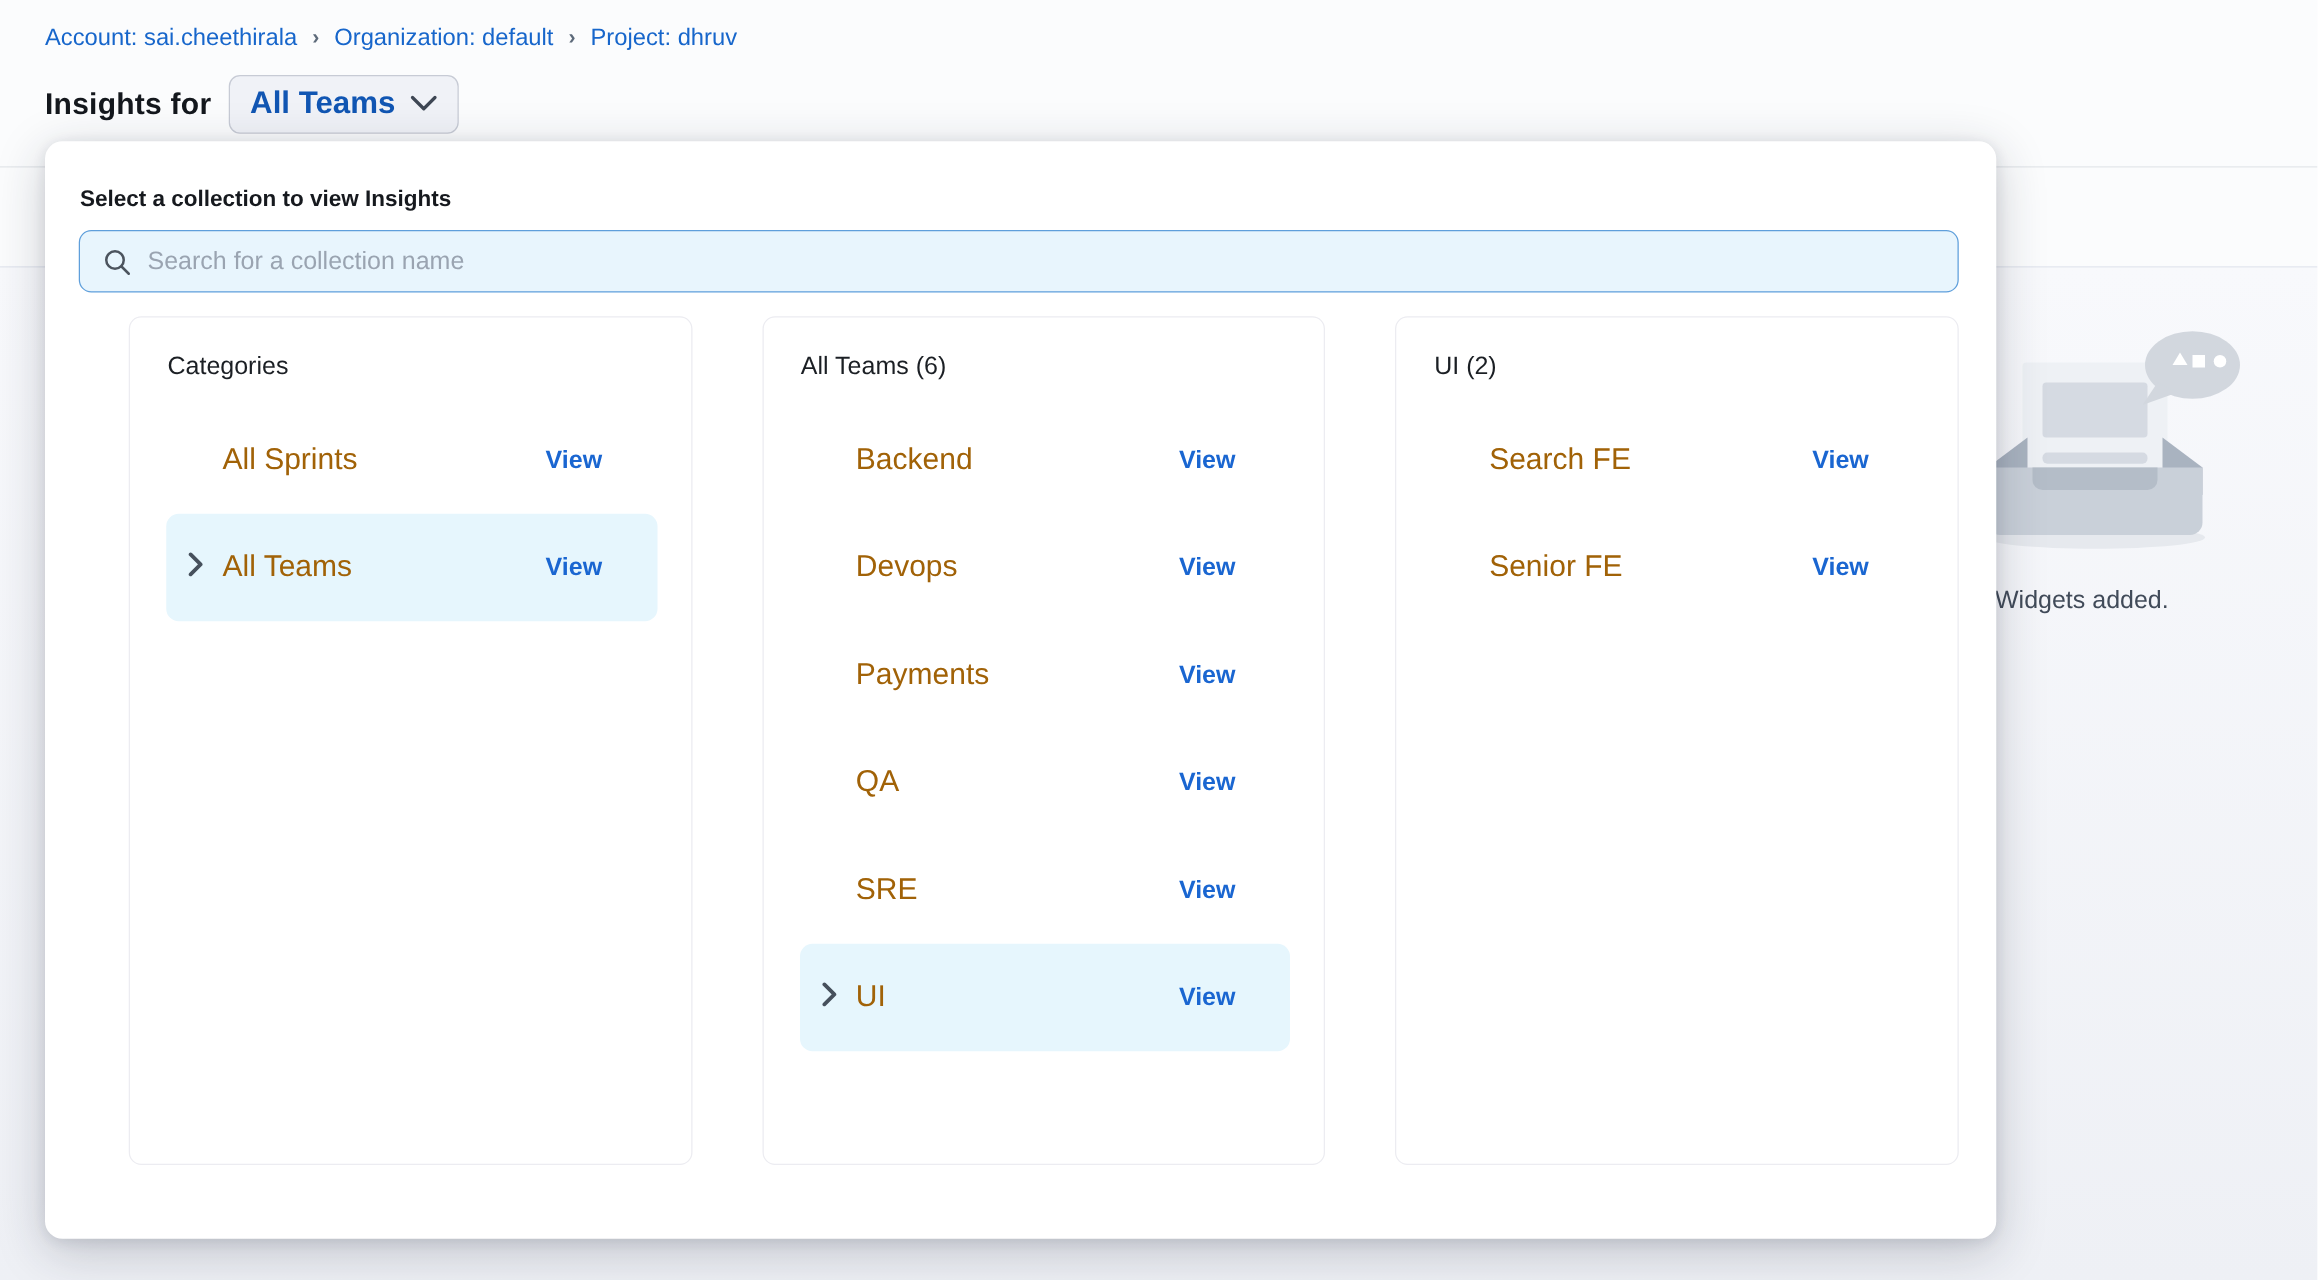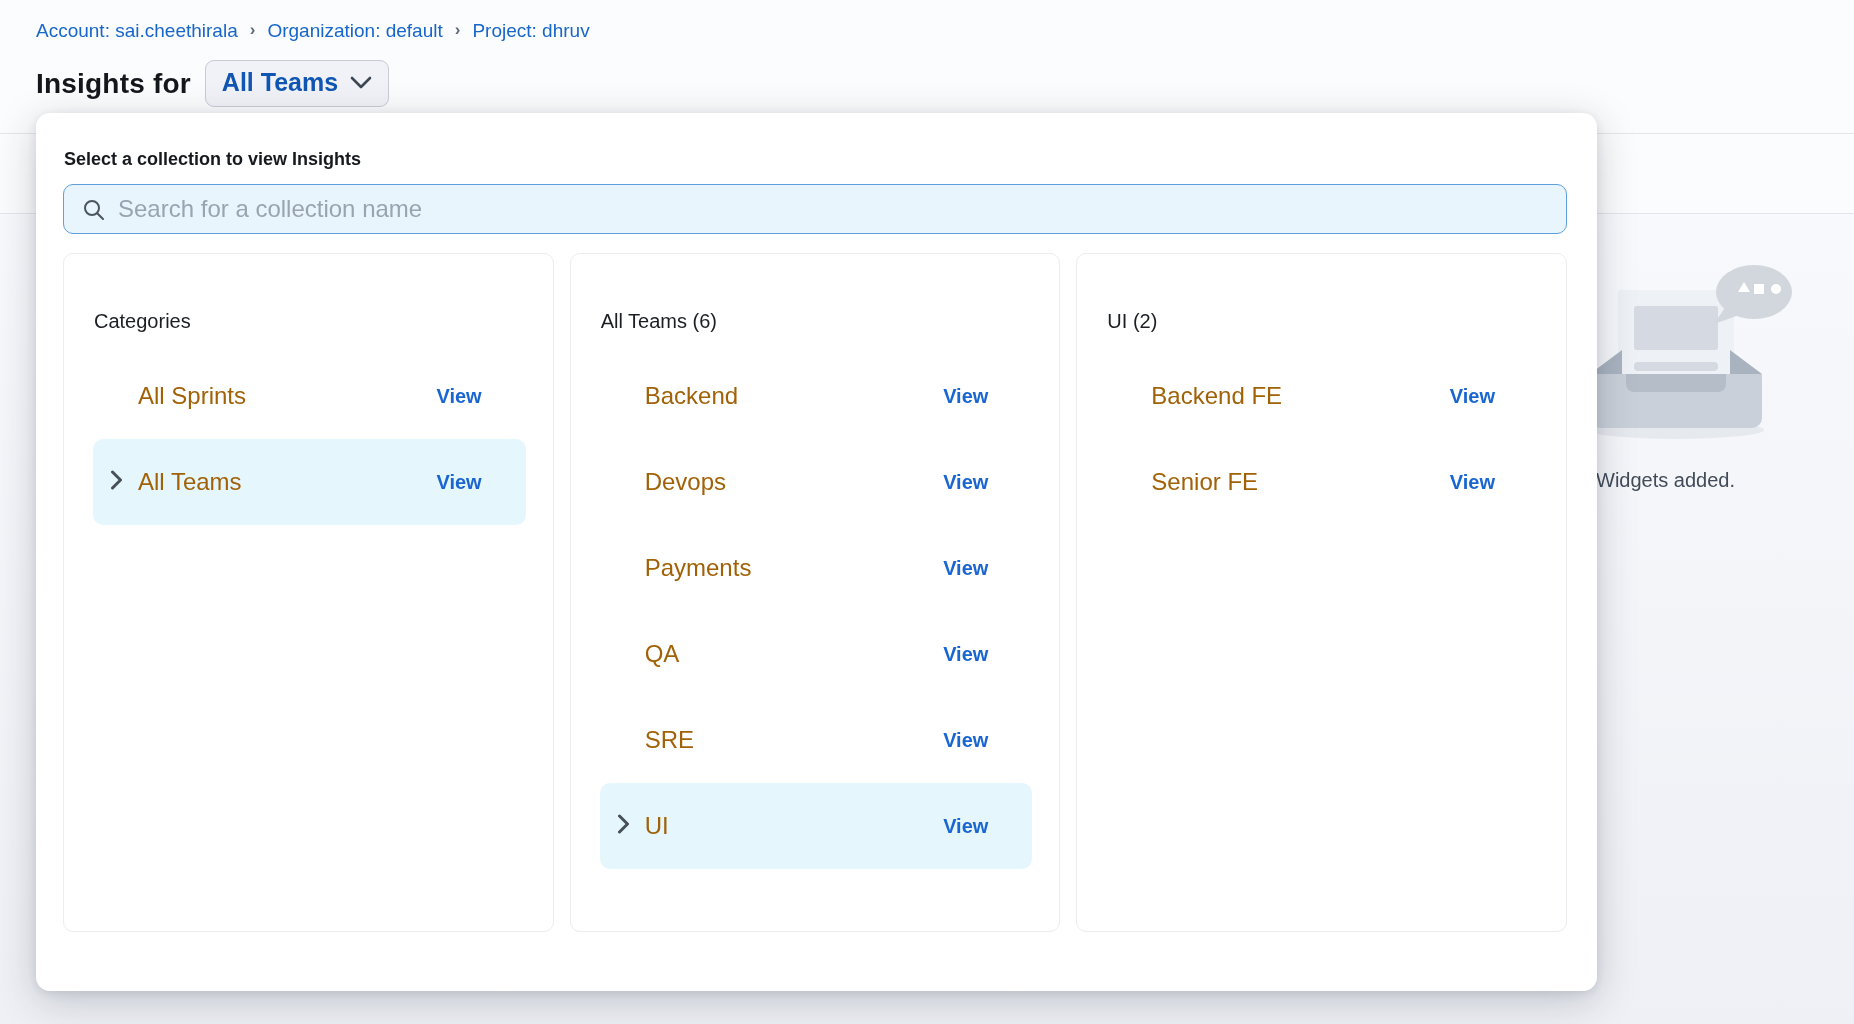--- a/index.html
+++ b/index.html
@@ -23,21 +23,21 @@
   .empty-state svg { display:block; }
   .empty-text { position:absolute; left:10px; top:207px; font-size:20px; color:#414b59; white-space:nowrap; }
 
   
   .breadcrumb { position:absolute; left:36px; top:20px; font-size:19px; color:#1766cb;
                 display:flex; align-items:center; gap:12px; white-space:nowrap;text-align:center; }
   .breadcrumb .sep { color:#5d6a7a; font-size:17px; font-weight:bold; transform:translateY(-1px); }
   .breadcrumb .crumb { cursor:pointer; }
 
   .title-row { position:absolute; left:36px; top:60px; display:flex; align-items:center; gap:14px; }
-  .page-title { font-size:28px; font-weight:bold; color:#14181d; letter-spacing:.2px; }
+  .page-title { font-size:24px; font-weight:bold; color:#14181d; letter-spacing:.2px; }
   .collection-btn {
     display:flex; align-items:center; gap:12px;
     background:#f0f2f7; border:1px solid #c7cbd5; border-radius:9px;
     padding:7px 16px 9px 16px; cursor:pointer;
   }
   .collection-btn .btn-label { font-size:25px; font-weight:bold; color:#1156b3; }
 
   
   .modal {
     position:absolute; left:36px; top:113px; width:1561px; height:878px;
@@ -47,27 +47,27 @@
   .modal-title { margin:36px 30px 0 28px; font-size:18px; font-weight:bold; color:#16191e; }
 
   .search-box {
     position:relative; margin:14px 30px 0 27px; height:50px;
     background:#e8f5fd; border:1px solid #5f9fdb; border-radius:10px;
     display:flex; align-items:center;
   }
   .search-box svg { position:absolute; left:18px; top:13px; }
   .search-box input {
     width:100%; height:100%; border:none; outline:none; background:transparent;
-    padding:0 20px 0 54px; font-size:24px; color:#30363d;
+    padding:0 20px 0 54px; font-size:20px; color:#30363d;
     font-family:"Liberation Sans", sans-serif;
   }
   .search-box input::placeholder { color:#9aa4b1; opacity:1; }
 
   .cards { display:flex; gap:16px; margin:19px 30px 0 27px; height:679px; }
-  .card  { flex:1; border:1px solid #ececf1; border-radius:10px; background:#fff; padding-top:56px; overflow:hidden; }
+  .card  { flex:1; border:1px solid #ececf1; border-radius:10px; background:#fff; padding-top:28px; overflow:hidden;margin-left:40px; }
   .card-header { margin-left:30px; font-size:20px; color:#1b1f24; }
   .rows { margin-top:20px; }
   .row {
     height:86px; margin:0 27px 0 29px; padding:0 44px 0 45px;
     display:flex; align-items:center; justify-content:space-between;
     border-radius:10px; position:relative; cursor:pointer;
   }
   .row.selected { background:#e6f6fd; }
   .row .chev { position:absolute; left:17px; top:50%; transform:translateY(-50%); display:none; }
   .row.selected .chev { display:block; }
@@ -190,21 +190,21 @@
           <span class="item-name">UI</span>
           <span class="view-link">View</span>
         </div>
       </div>
     </div>
 
     <div class="card">
       <div class="card-header">UI (2)</div>
       <div class="rows">
         <div class="row">
-          <span class="item-name">Backend FE</span>
+          <span class="item-name">Search FE</span>
           <span class="view-link">View</span>
         </div>
         <div class="row">
           <span class="item-name">Senior FE</span>
           <span class="view-link">View</span>
         </div>
       </div>
     </div>
 
   </div>

